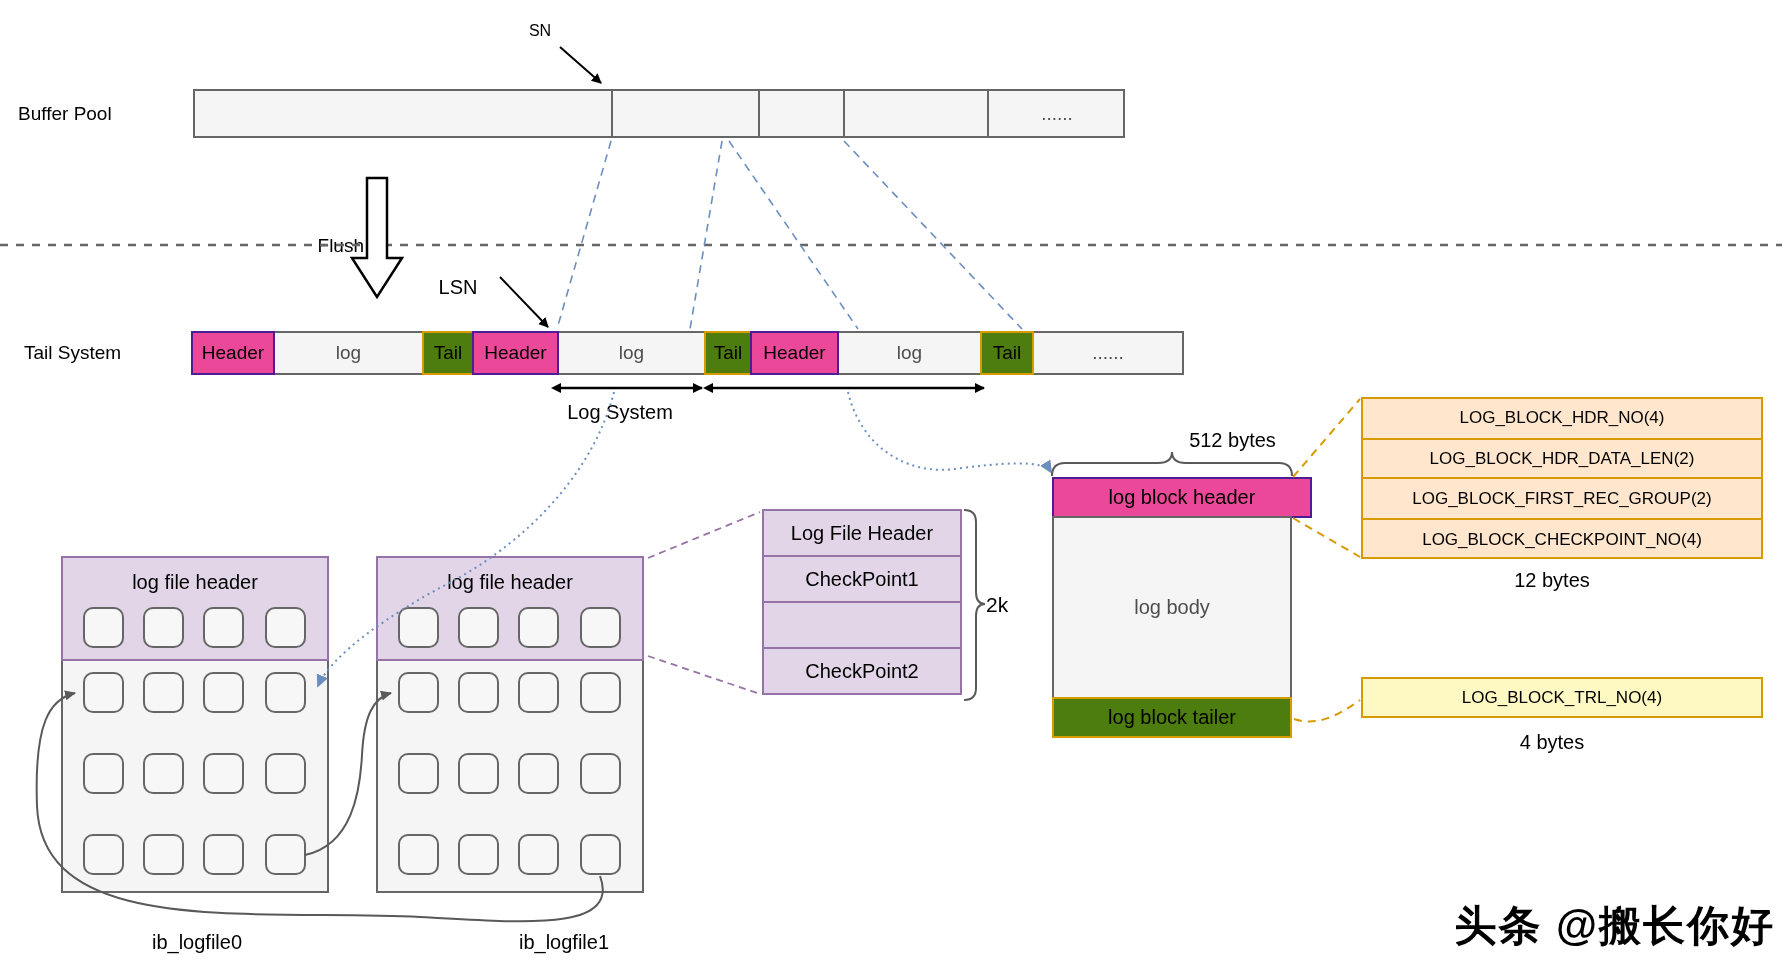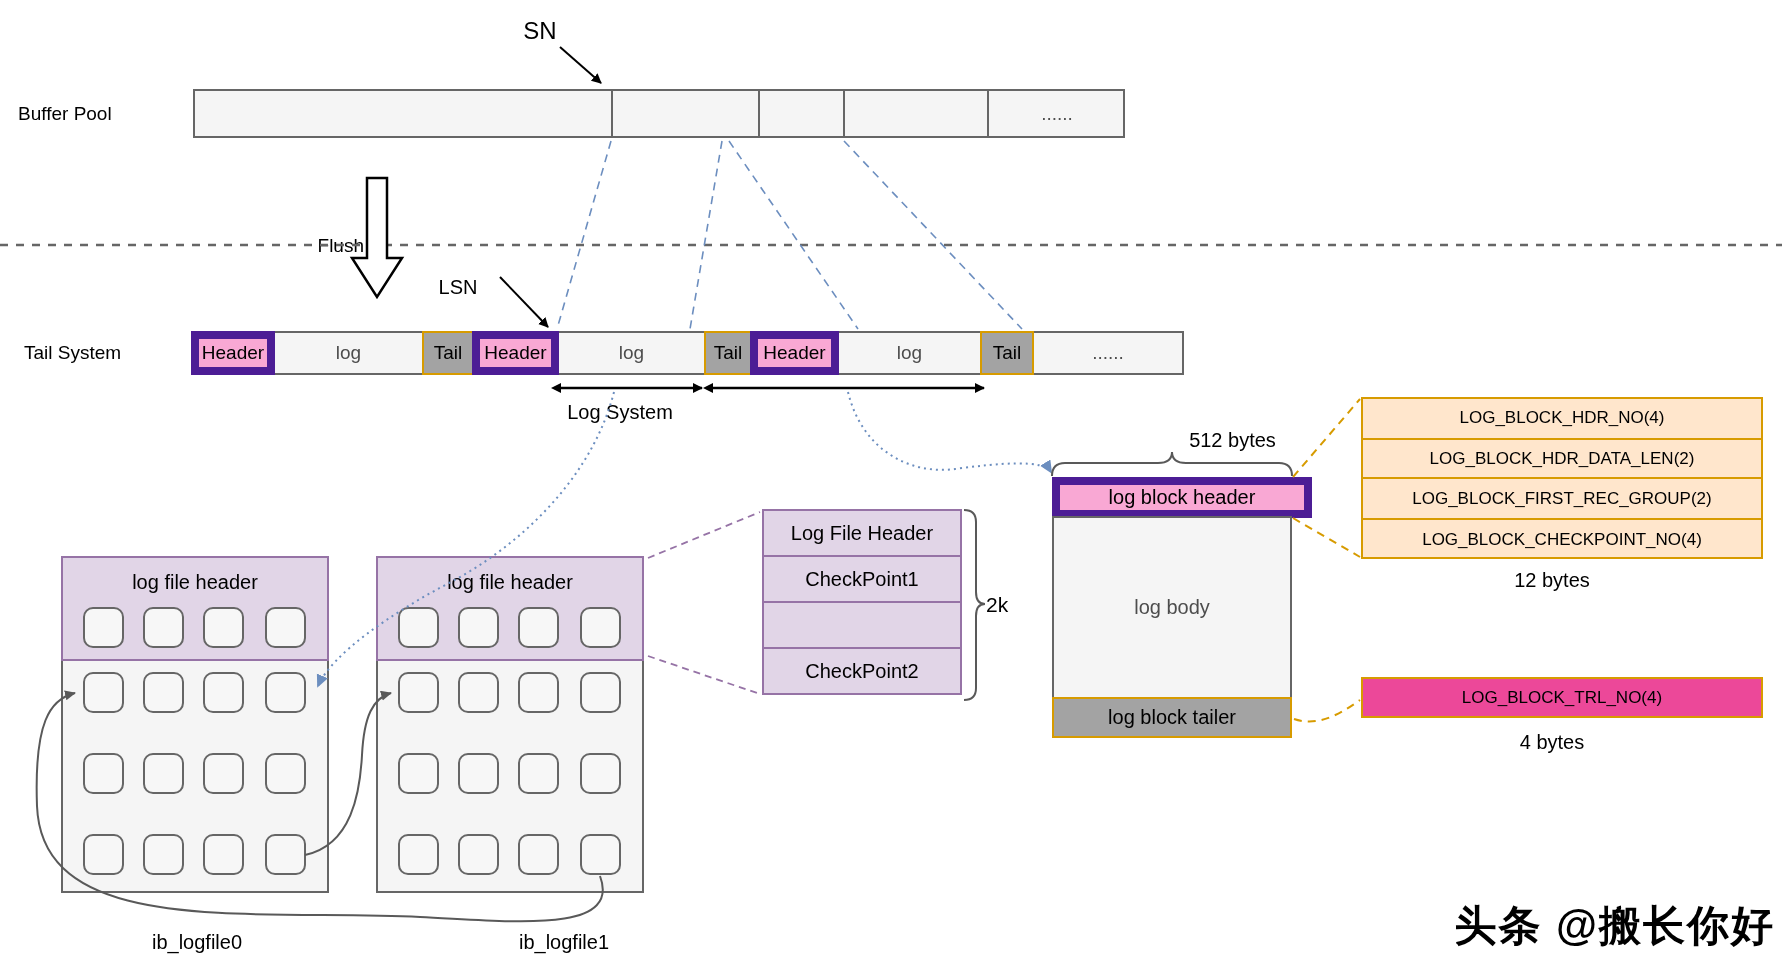--- a/index.html
+++ b/index.html
@@ -4,22 +4,22 @@
 <style>
   html,body{margin:0;padding:0;background:#ffffff;}
   body{width:1782px;height:980px;position:relative;overflow:hidden;
        font-family:"Liberation Sans",sans-serif;color:#000;}
   .abs{position:absolute;box-sizing:border-box;}
   .lbl{position:absolute;box-sizing:border-box;display:flex;align-items:center;justify-content:center;
        white-space:nowrap;}
   .box{position:absolute;box-sizing:border-box;border:2px solid #666666;background:#f5f5f5;}
   .seg{position:absolute;box-sizing:border-box;display:flex;align-items:center;justify-content:center;
        font-size:19px;}
-  .seg.header{background:#f9a8d4;border:8px solid #4c1d95;}
-  .seg.tail{background:#a3a3a3;border:2px solid #d79b00;}
+  .seg.header{background:#ec4899;border:2px solid #4c1d95;}
+  .seg.tail{background:#4d7c0f;border:2px solid #d79b00;}
   .seg.plain{color:#4d4d4d;}
   .purple{background:#e1d5e7;border:2px solid #9673a6;}
   .sq{position:absolute;box-sizing:border-box;width:41px;height:41px;border-radius:10px;
       border:2px solid #666666;background:#f7f7f7;}
   .stackrow{position:absolute;box-sizing:border-box;left:762px;width:200px;height:48px;
       background:#e1d5e7;border:2px solid #9673a6;display:flex;align-items:center;justify-content:center;
       font-size:20px;}
   .field{position:absolute;box-sizing:border-box;display:flex;align-items:center;justify-content:center;
       font-size:17px;}
   svg.overlay{position:absolute;left:0;top:0;z-index:5;pointer-events:none;}
@@ -32,21 +32,21 @@
 
 <div class="lbl" style="left:18px;top:100px;width:130px;height:28px;font-size:19px;justify-content:flex-start;">Buffer Pool</div>
 
 <div class="box" style="left:193px;top:89px;width:932px;height:49px;"></div>
 <div class="abs" style="left:611px;top:91px;width:2px;height:45px;background:#666;"></div>
 <div class="abs" style="left:758px;top:91px;width:2px;height:45px;background:#666;"></div>
 <div class="abs" style="left:843px;top:91px;width:2px;height:45px;background:#666;"></div>
 <div class="abs" style="left:987px;top:91px;width:2px;height:45px;background:#666;"></div>
 <div class="lbl" style="left:989px;top:89px;width:136px;height:49px;font-size:19px;color:#4d4d4d;">......</div>
 
-<div class="lbl" style="left:518px;top:17px;width:44px;height:28px;font-size:24px;">SN</div>
+<div class="lbl" style="left:518px;top:17px;width:44px;height:28px;font-size:16px;">SN</div>
 
 <div class="lbl" style="left:288px;top:233px;width:76px;height:26px;font-size:19px;justify-content:flex-end;">Flush</div>
 
 <div class="lbl" style="left:432px;top:274px;width:52px;height:26px;font-size:20px;">LSN</div>
 
 <div class="lbl" style="left:24px;top:340px;width:130px;height:26px;font-size:19px;justify-content:flex-start;">Tail System</div>
 
 <div class="box" style="left:191px;top:331px;width:993px;height:44px;"></div>
 <div class="seg header" style="left:191px;top:331px;width:84px;height:44px;">Header</div>
 <div class="seg plain" style="left:275px;top:333px;width:147px;height:40px;">log</div>
@@ -115,21 +115,21 @@
 <div class="lbl" style="left:1052px;top:592px;width:240px;height:30px;font-size:20px;color:#4d4d4d;">log body</div>
 <div class="seg tail" style="left:1052px;top:697px;width:240px;height:41px;font-size:20px;">log block tailer</div>
 
 <div class="abs" style="left:1361px;top:397px;width:402px;height:162px;background:#ffe6cc;border:2px solid #d79b00;"></div>
 <div class="field" style="left:1361px;top:397px;width:402px;height:41px;">LOG_BLOCK_HDR_NO(4)</div>
 <div class="field" style="left:1361px;top:438px;width:402px;height:39px;border-top:2px solid #d79b00;">LOG_BLOCK_HDR_DATA_LEN(2)</div>
 <div class="field" style="left:1361px;top:477px;width:402px;height:41px;border-top:2px solid #d79b00;">LOG_BLOCK_FIRST_REC_GROUP(2)</div>
 <div class="field" style="left:1361px;top:518px;width:402px;height:41px;border-top:2px solid #d79b00;">LOG_BLOCK_CHECKPOINT_NO(4)</div>
 <div class="lbl" style="left:1482px;top:566px;width:140px;height:28px;font-size:20px;">12 bytes</div>
 
-<div class="field" style="left:1361px;top:677px;width:402px;height:41px;background:#ec4899;border:2px solid #d79b00;">LOG_BLOCK_TRL_NO(4)</div>
+<div class="field" style="left:1361px;top:677px;width:402px;height:41px;background:#fef9c3;border:2px solid #d79b00;">LOG_BLOCK_TRL_NO(4)</div>
 <div class="lbl" style="left:1482px;top:728px;width:140px;height:28px;font-size:20px;">4 bytes</div>
 
 <div class="watermark">头条 @搬长你好</div>
 
 <svg class="overlay" width="1782" height="980" viewBox="0 0 1782 980">
   <defs>
     <marker id="arrB" markerWidth="12" markerHeight="12" refX="9" refY="5" orient="auto" markerUnits="userSpaceOnUse">
       <path d="M0,0 L10,5 L0,10 z" fill="#000"></path>
     </marker>
     <marker id="arrBs" markerWidth="12" markerHeight="12" refX="1" refY="5" orient="auto-start-reverse" markerUnits="userSpaceOnUse">

